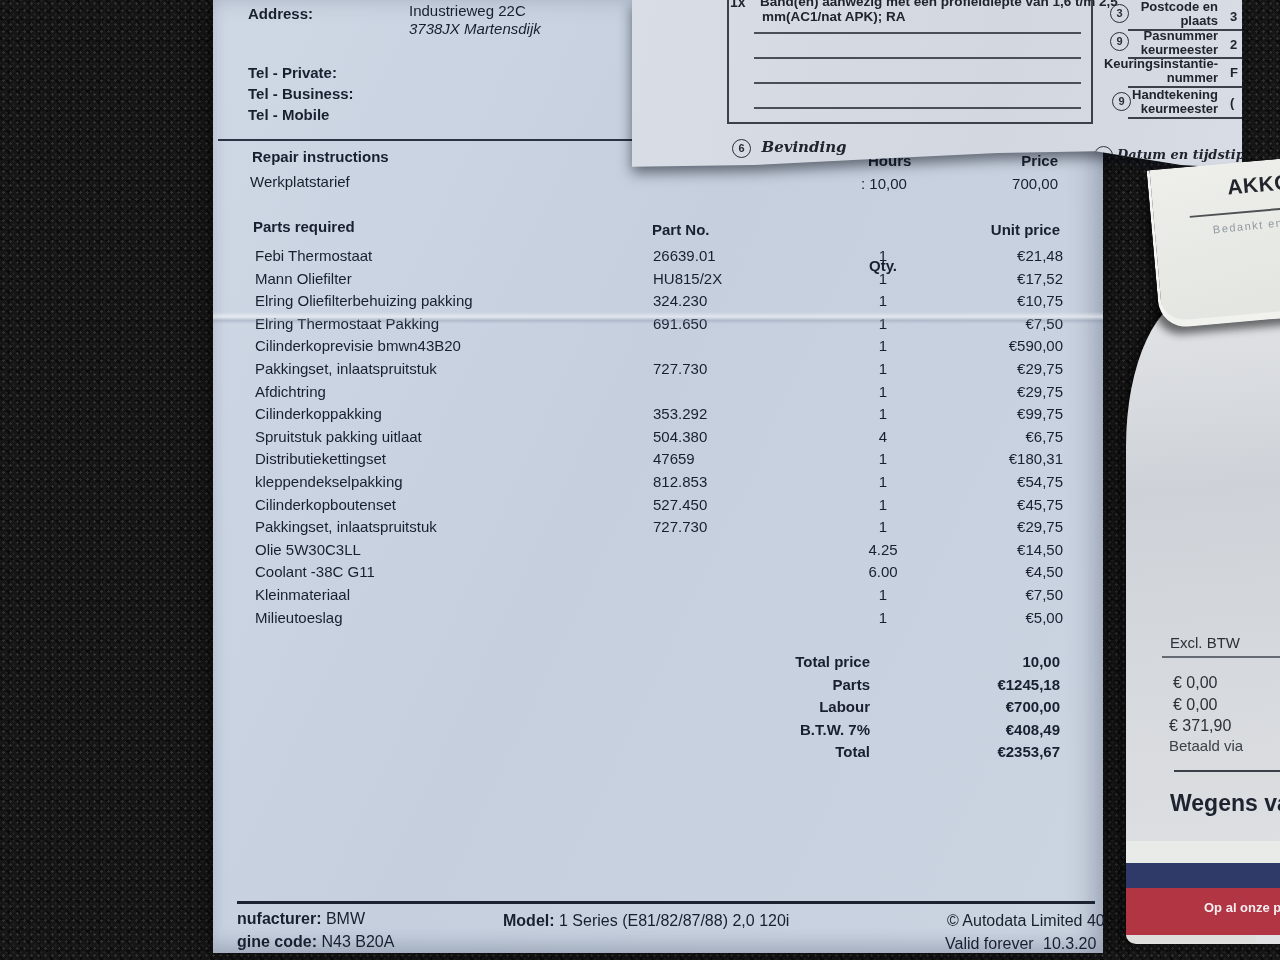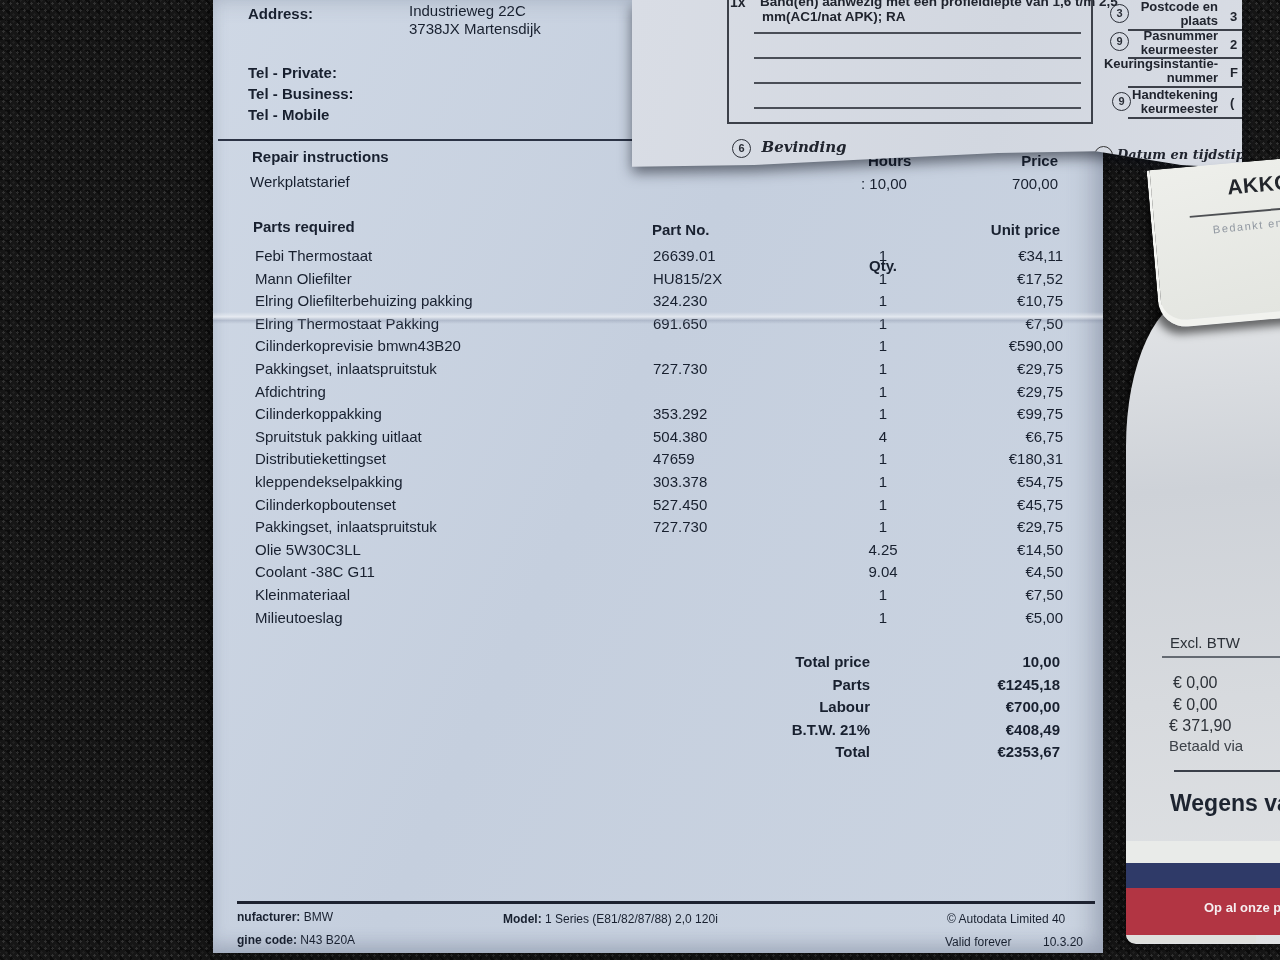--- a/index.html
+++ b/index.html
@@ -31,21 +31,21 @@
   .divline{height:2px;background:#2b3345;}
   .part-row{left:0;width:100%;height:22px;}
   .c-name{position:absolute;left:42px;white-space:nowrap;}
   .c-part{position:absolute;left:440px;white-space:nowrap;}
   .c-qty{position:absolute;left:646px;width:48px;text-align:center;}
   .c-price{position:absolute;right:40px;text-align:right;}
   .tot-row{left:0;width:100%;height:22px;font-weight:bold;}
   .t-label{position:absolute;left:380px;width:277px;text-align:right;}
   .t-value{position:absolute;right:43px;text-align:right;}
   .footline{left:24px;top:901px;width:858px;height:3px;background:#1d2230;}
-  .footer{font-size:12px;}
+  .footer{font-size:16px;}
 
   
   #apk{
     left:670px;top:0;width:610px;height:172px;z-index:3;overflow:hidden;
     background:linear-gradient(100deg,#d9dde5,#d2d7e0 60%,#d8dce4);
     color:#20242e;
     clip-path:polygon(0 0,100% 0,100% 98%,90% 96%,76% 88%,60% 89%,42% 92%,20% 96%,0 97%);
   }
   #apk-wrap{left:632px;top:0;width:690px;height:185px;z-index:3;filter:drop-shadow(0 6px 7px rgba(5,10,20,.55));}
   .apkbox{left:95px;top:-50px;width:362px;height:172px;border:2px solid #3c4049;border-top:none;}
@@ -81,21 +81,21 @@
   .redstrip{left:0;top:592px;width:154px;height:47px;background:#b23543;color:#f6eef0;}
   .botsliver{left:0;top:639px;width:130px;height:8px;background:#dfe0dd;border-bottom-left-radius:8px;}
 </style>
 </head>
 <body>
 
 <div id="invoice" class="abs">
 
   <span class="abs b" style="left:35px;top:5px;">Address:</span>
   <span class="abs" style="left:196px;top:2px;">Industrieweg 22C</span>
-  <span class="abs" style="left:196px;top:20px;">3738JX Martensdijk</span>
+  <span class="abs" style="left:196px;top:20px;font-style:italic;">3738JX Martensdijk</span>
 
   <span class="abs b" style="left:35px;top:64px;">Tel - Private:</span>
   <span class="abs b" style="left:35px;top:85px;">Tel - Business:</span>
   <span class="abs b" style="left:35px;top:106px;">Tel - Mobile</span>
 
   <span class="abs b" style="left:443px;top:0px;">Mo</span>
   <span class="abs b" style="left:443px;top:21px;">Ye</span>
   <span class="abs b" style="left:443px;top:43px;">Re</span>
   <span class="abs b" style="left:443px;top:64px;">Mi</span>
   <span class="abs b" style="left:443px;top:85px;">Jo</span>
@@ -113,21 +113,21 @@
 
   <span class="abs b" style="left:40px;top:218px;">Parts required</span>
   <span class="abs b" style="left:439px;top:221px;">Part No.</span>
   <span class="abs b" style="left:646px;top:221px;width:48px;text-align:center;margin-top:36px;">Qty.</span>
   <span class="abs b" style="right:43px;top:221px;">Unit price</span>
 
   <div class="abs part-row" style="top:247px;">
     <span class="c-name">Febi Thermostaat</span>
       <span class="c-part">26639.01</span>
       <span class="c-qty">1</span>
-      <span class="c-price">€34,11</span>
+      <span class="c-price">€21,48</span>
   </div>
   <div class="abs part-row" style="top:270px;">
     <span class="c-name">Mann Oliefilter</span>
       <span class="c-part">HU815/2X</span>
       <span class="c-qty">1</span>
       <span class="c-price">€17,52</span>
   </div>
   <div class="abs part-row" style="top:292px;">
     <span class="c-name">Elring Oliefilterbehuizing pakking</span>
       <span class="c-part">324.230</span>
@@ -171,21 +171,21 @@
       <span class="c-price">€6,75</span>
   </div>
   <div class="abs part-row" style="top:450px;">
     <span class="c-name">Distributiekettingset</span>
       <span class="c-part">47659</span>
       <span class="c-qty">1</span>
       <span class="c-price">€180,31</span>
   </div>
   <div class="abs part-row" style="top:473px;">
     <span class="c-name">kleppendekselpakking</span>
-      <span class="c-part">303.378</span>
+      <span class="c-part">812.853</span>
       <span class="c-qty">1</span>
       <span class="c-price">€54,75</span>
   </div>
   <div class="abs part-row" style="top:496px;">
     <span class="c-name">Cilinderkopboutenset</span>
       <span class="c-part">527.450</span>
       <span class="c-qty">1</span>
       <span class="c-price">€45,75</span>
   </div>
   <div class="abs part-row" style="top:518px;">
@@ -196,21 +196,21 @@
   </div>
   <div class="abs part-row" style="top:541px;">
     <span class="c-name">Olie 5W30C3LL</span>
       <span class="c-part"></span>
       <span class="c-qty">4.25</span>
       <span class="c-price">€14,50</span>
   </div>
   <div class="abs part-row" style="top:563px;">
     <span class="c-name">Coolant -38C G11</span>
       <span class="c-part"></span>
-      <span class="c-qty">9.04</span>
+      <span class="c-qty">6.00</span>
       <span class="c-price">€4,50</span>
   </div>
   <div class="abs part-row" style="top:586px;">
     <span class="c-name">Kleinmateriaal</span>
       <span class="c-part"></span>
       <span class="c-qty">1</span>
       <span class="c-price">€7,50</span>
   </div>
   <div class="abs part-row" style="top:609px;">
     <span class="c-name">Milieutoeslag</span>
@@ -225,21 +225,21 @@
   </div>
   <div class="abs tot-row" style="top:676px;">
     <span class="t-label">Parts</span>
       <span class="t-value">€1245,18</span>
   </div>
   <div class="abs tot-row" style="top:698px;">
     <span class="t-label">Labour</span>
       <span class="t-value">€700,00</span>
   </div>
   <div class="abs tot-row" style="top:721px;">
-    <span class="t-label">B.T.W. 21%</span>
+    <span class="t-label">B.T.W. 7%</span>
       <span class="t-value">€408,49</span>
   </div>
   <div class="abs tot-row" style="top:743px;">
     <span class="t-label">Total</span>
       <span class="t-value">€2353,67</span>
   </div>
 
   <div class="abs footline"></div>
   <div class="abs footer nw" style="left:24px;top:910px;">
     <span class="b">nufacturer:</span> <span>BMW</span>

